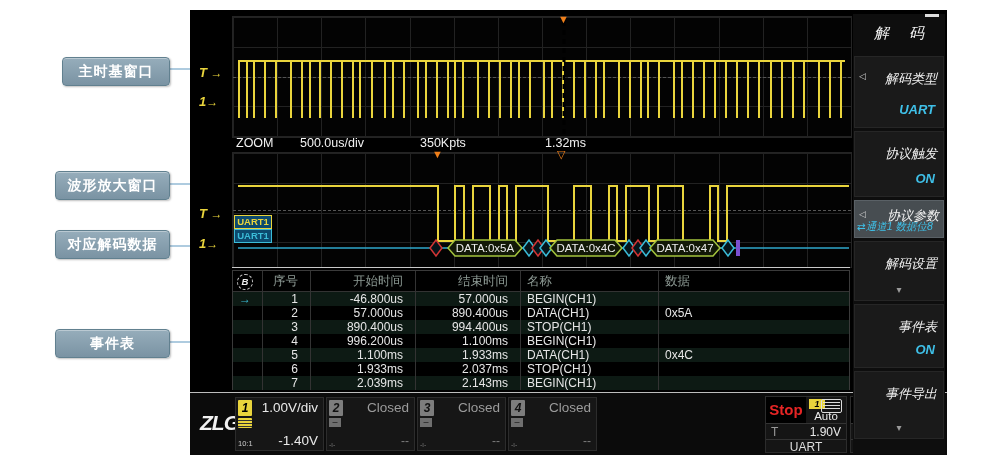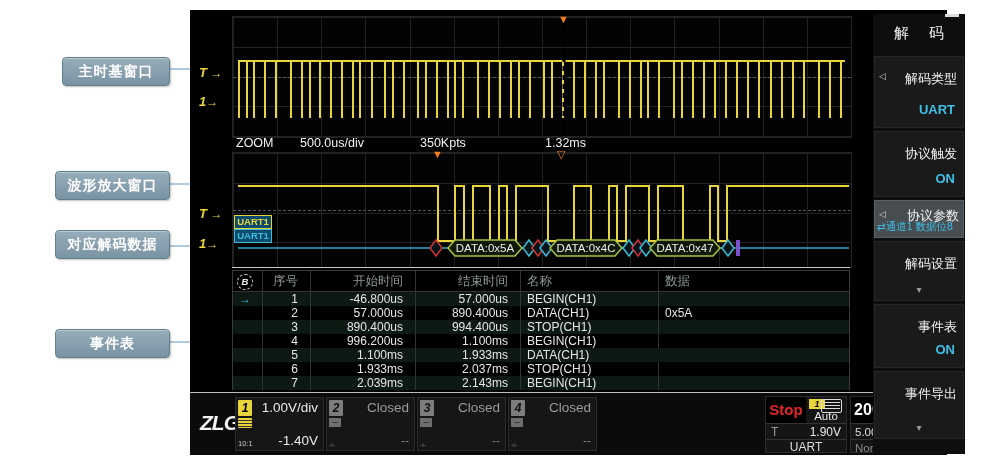--- a/index.html
+++ b/index.html
@@ -43,21 +43,21 @@
   .et-cell{overflow:hidden;white-space:nowrap;border-right:1px solid #333;}
   .et-cell:last-child{border-right:none;}
   .et-num{text-align:right;padding-right:12px;}
   .et-txt{text-align:left;padding-left:6px;}
   .et-alt{background:#0d1a14;}
   .bicon{display:inline-block;width:14px;height:14px;line-height:14px;border:1px dashed #cfcfcf;border-radius:50%;
     font-size:9.5px;font-style:italic;font-weight:bold;color:#eee;text-align:center;margin:2px 0 0 4px;}
   .rowarrow{color:#3bbcd8;font-weight:bold;padding-left:6px;}
 
   
-  .menu{position:absolute;left:683px;top:4px;width:92px;height:440px;background:#0e0e0e;}
+  .menu{position:absolute;left:663px;top:4px;width:92px;height:440px;background:#0e0e0e;font-style:italic;}
   .min-dash{position:absolute;right:6px;top:0;width:14px;height:3px;background:#ddd;}
   .menu-title{position:absolute;left:0;top:10px;width:100%;text-align:center;color:#f2f2f2;
     font-size:15px;letter-spacing:8px;text-indent:8px;}
   .mitems{position:absolute;left:1px;top:42px;width:90px;display:flex;flex-direction:column;gap:3px;}
   .mitem{position:relative;background:#1a1a1a;border:1px solid #262626;box-sizing:border-box;}
   .mitem.sel{background:#474d51;border-color:#5a6166;}
   .mi-label{position:absolute;right:6px;top:13px;color:#f2f2f2;font-size:13px;white-space:nowrap;}
   .mi-value{position:absolute;right:8px;bottom:10px;color:#3fc0e8;font-size:13px;font-weight:bold;}
   .mi-arrow{position:absolute;left:4px;top:14px;color:#cfcfcf;font-size:9px;}
   .mi-sub{position:absolute;left:2px;bottom:3px;color:#3fc0e8;font-size:10.5px;white-space:nowrap;overflow:hidden;width:86px;}
@@ -231,20 +231,21 @@
           <div class="et-cell et-num">1.100ms</div>
           <div class="et-cell et-txt">BEGIN(CH1)</div>
           <div class="et-cell et-txt"></div>
         </div>
         <div class="et-row et-alt">
           <div class="et-cell"></div>
           <div class="et-cell et-num">5</div>
           <div class="et-cell et-num">1.100ms</div>
           <div class="et-cell et-num">1.933ms</div>
           <div class="et-cell et-txt">DATA(CH1)</div>
+          <div class="et-cell et-txt">0x4C</div>
         </div>
         <div class="et-row">
           <div class="et-cell"></div>
           <div class="et-cell et-num">6</div>
           <div class="et-cell et-num">1.933ms</div>
           <div class="et-cell et-num">2.037ms</div>
           <div class="et-cell et-txt">STOP(CH1)</div>
           <div class="et-cell et-txt"></div>
         </div>
         <div class="et-row et-alt">

